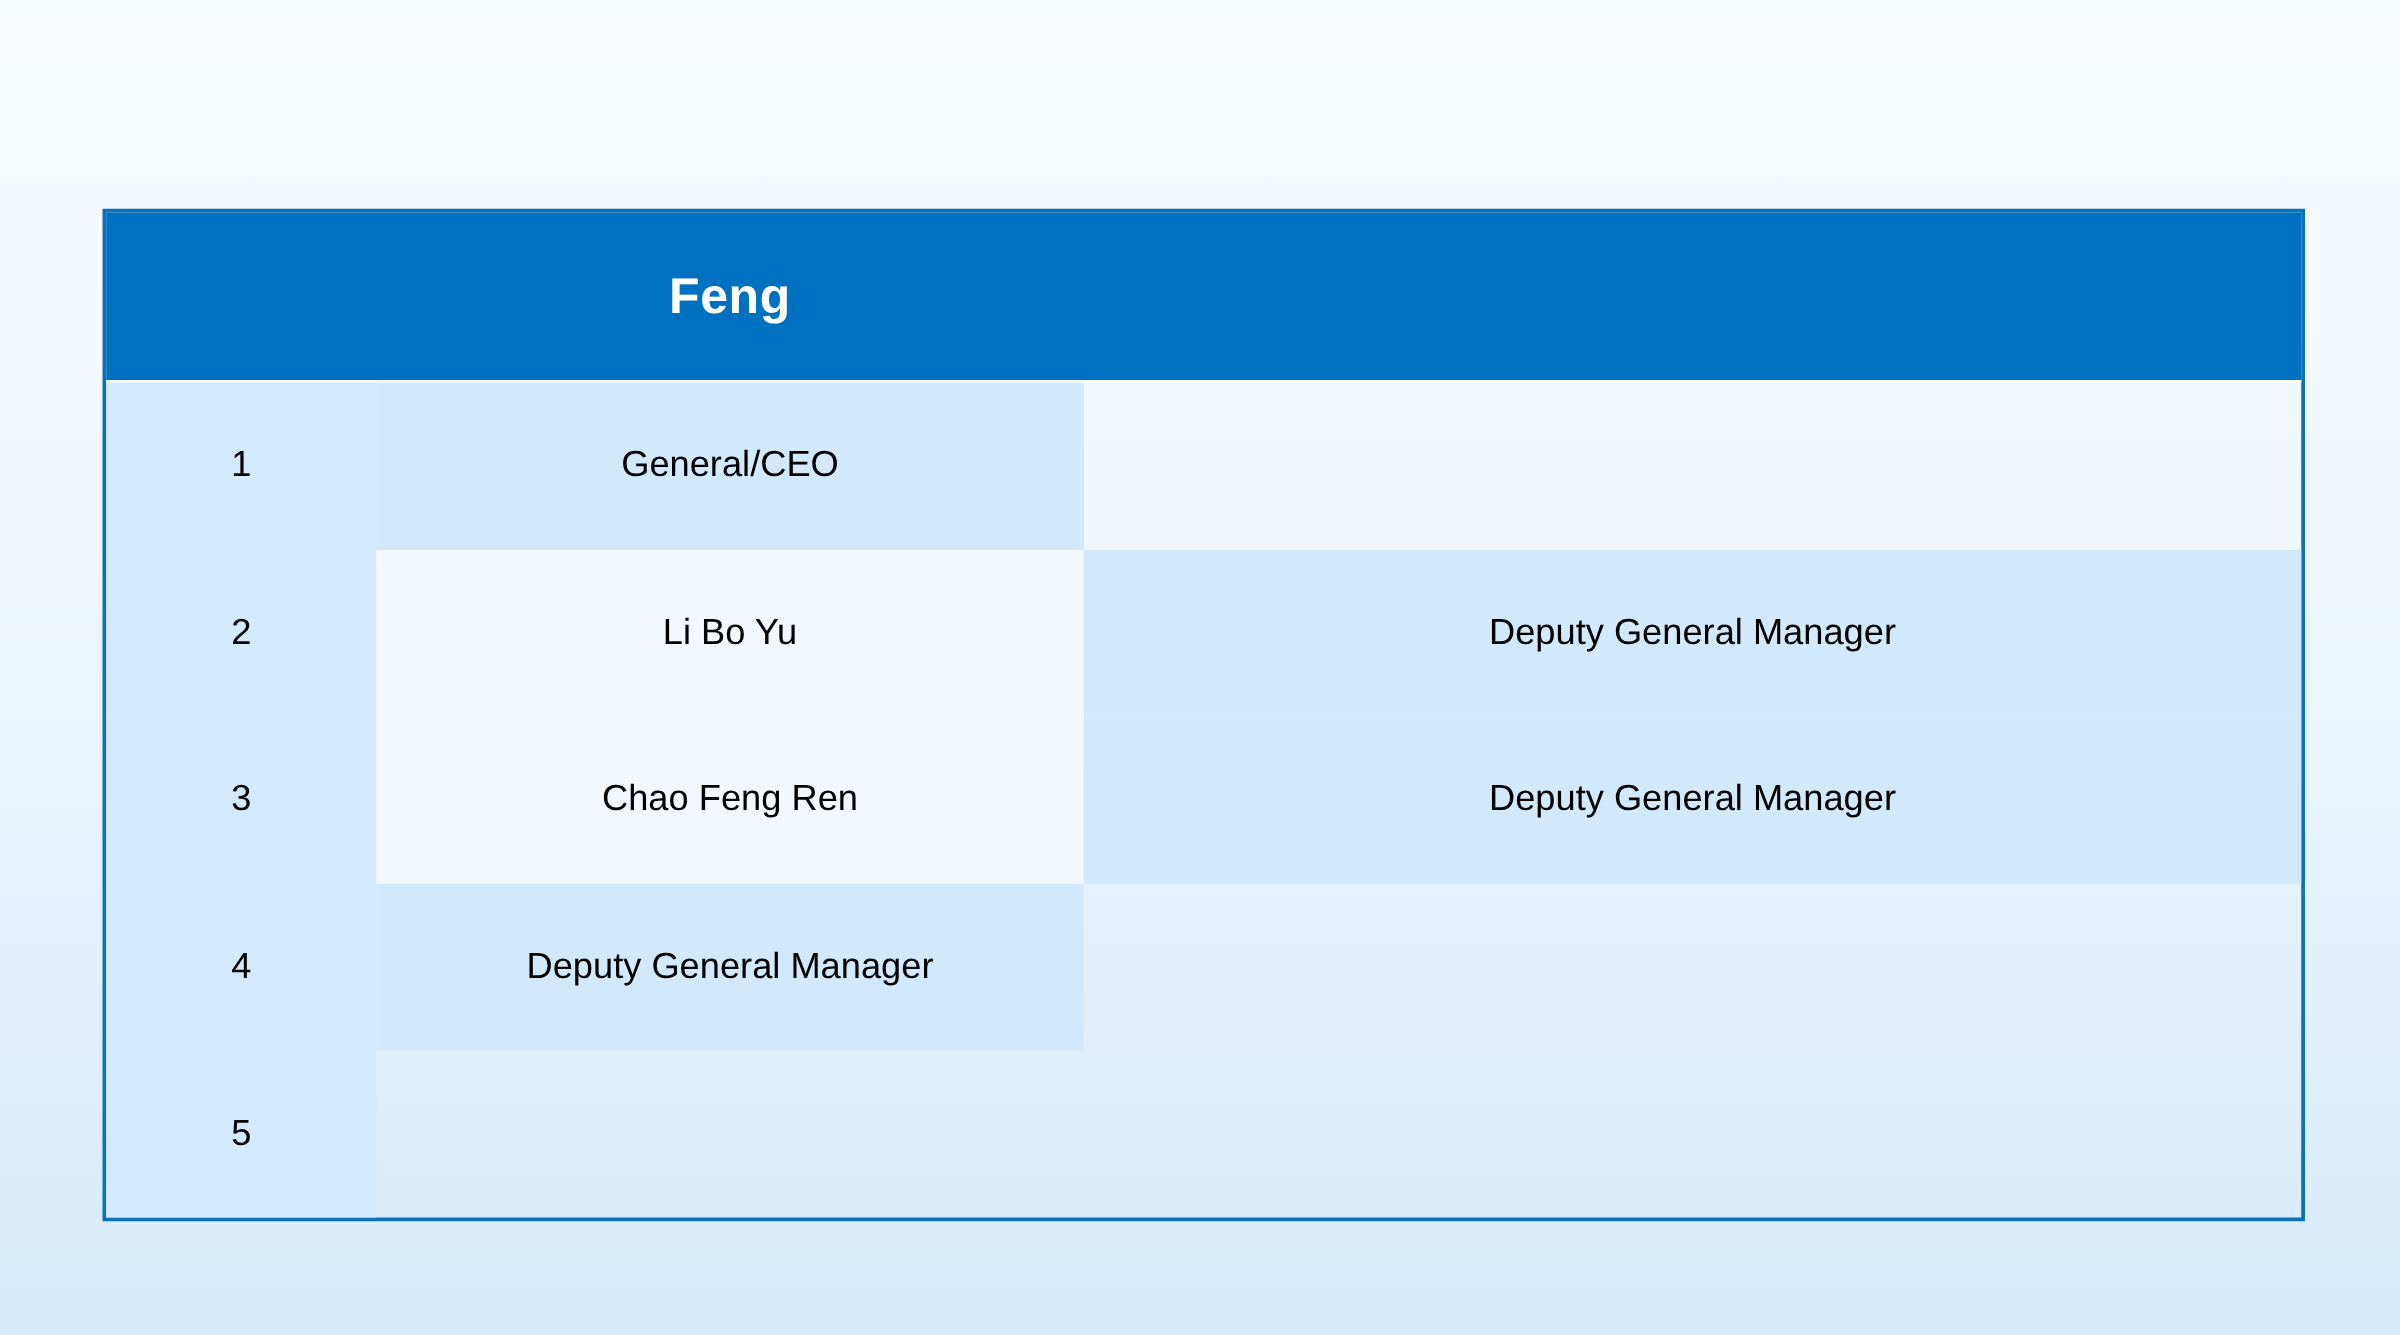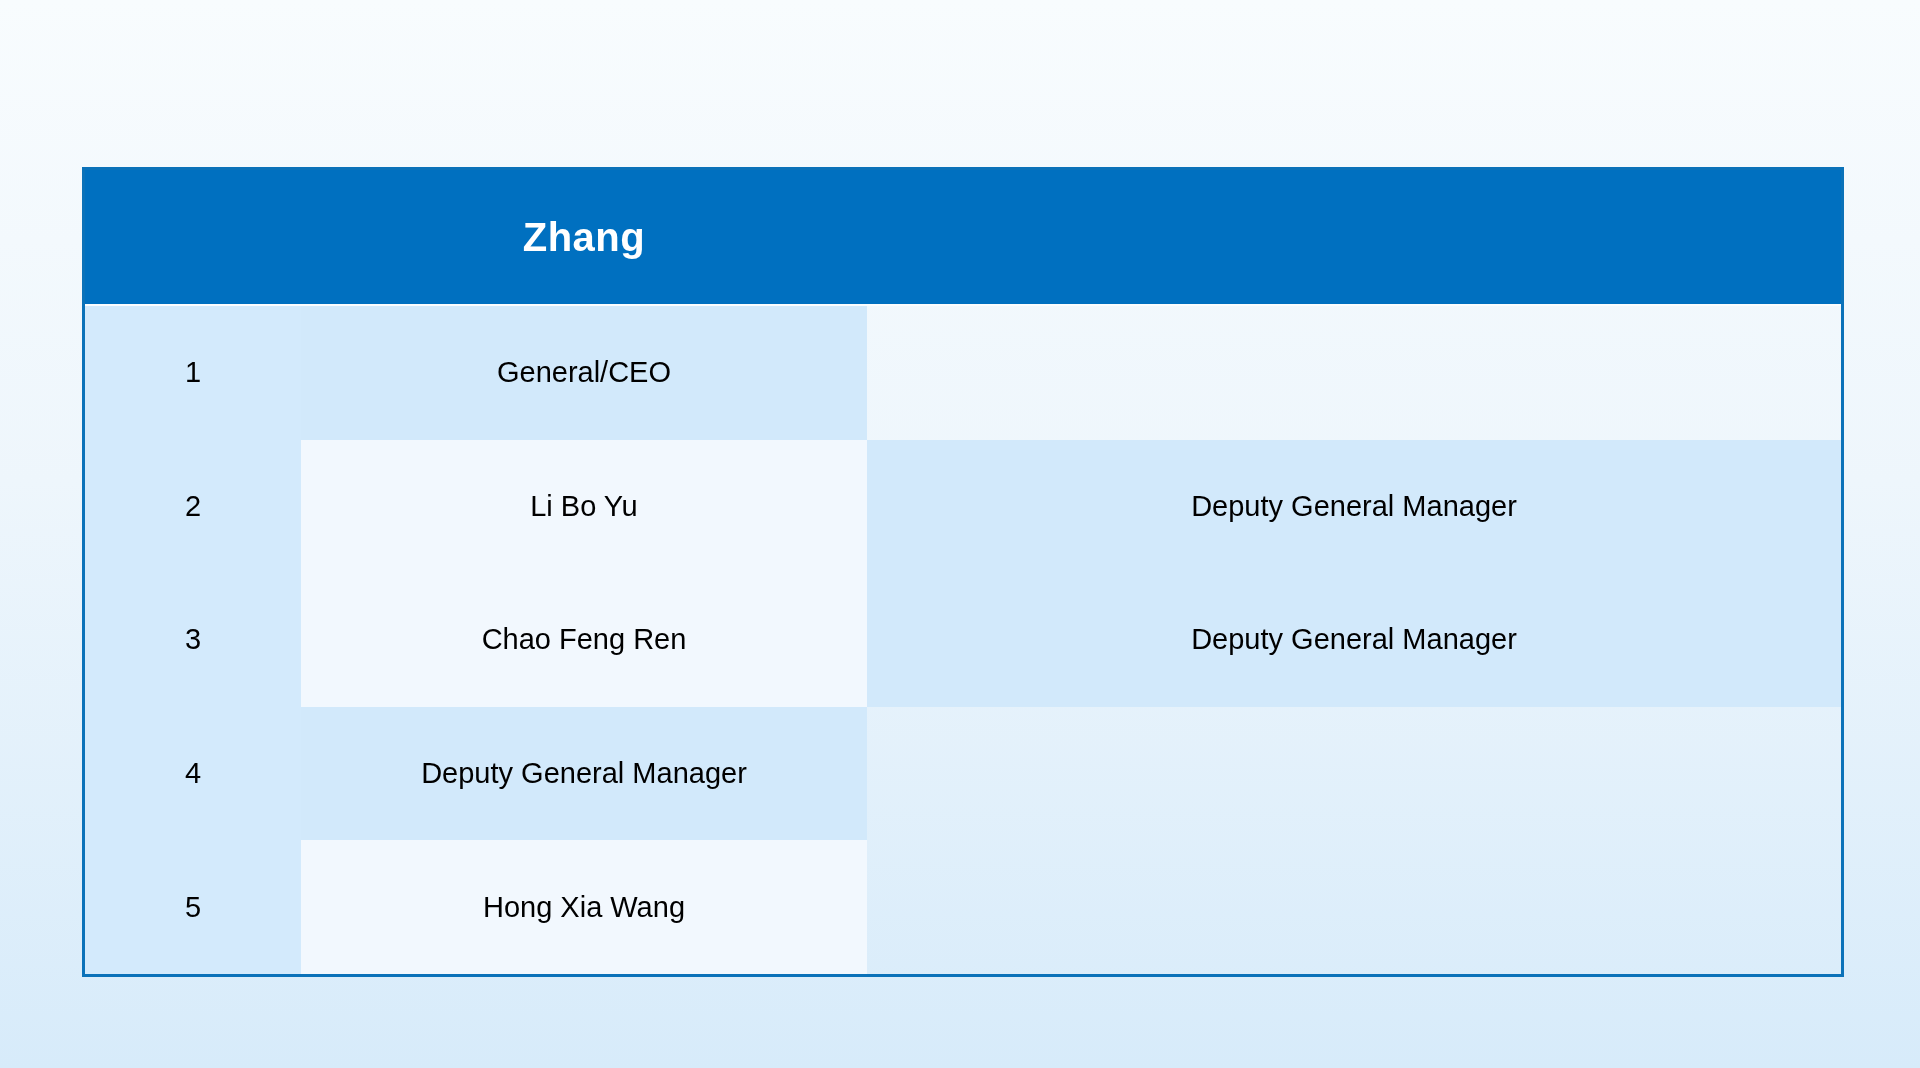--- a/index.html
+++ b/index.html
@@ -58,21 +58,21 @@
   .td-name { background: var(--name-col-bg, #f2f8fe); }
   .td-pos  { background: var(--pos-col-bg, #d2e9fb); }
 </style>
 </head>
 <body>
 
 <div class="exec-table">
 
   <div class="thead">
     <div class="th th-no"></div>
-    <div class="th th-name">Zhang</div>
+    <div class="th th-name">Feng</div>
   </div>
 
   <div class="tbody">
 
     <div class="tr">
       <div class="td td-no">1</div>
       <div class="td td-pos">General/CEO</div>
     </div>
 
     <div class="tr">
@@ -87,17 +87,16 @@
       <div class="td td-pos">Deputy General Manager</div>
     </div>
 
     <div class="tr">
       <div class="td td-no">4</div>
       <div class="td td-pos">Deputy General Manager</div>
     </div>
 
     <div class="tr">
       <div class="td td-no">5</div>
-      <div class="td td-name">Hong Xia Wang</div>
     </div>
 
   </div>
 </div>
 
 </body></html>

